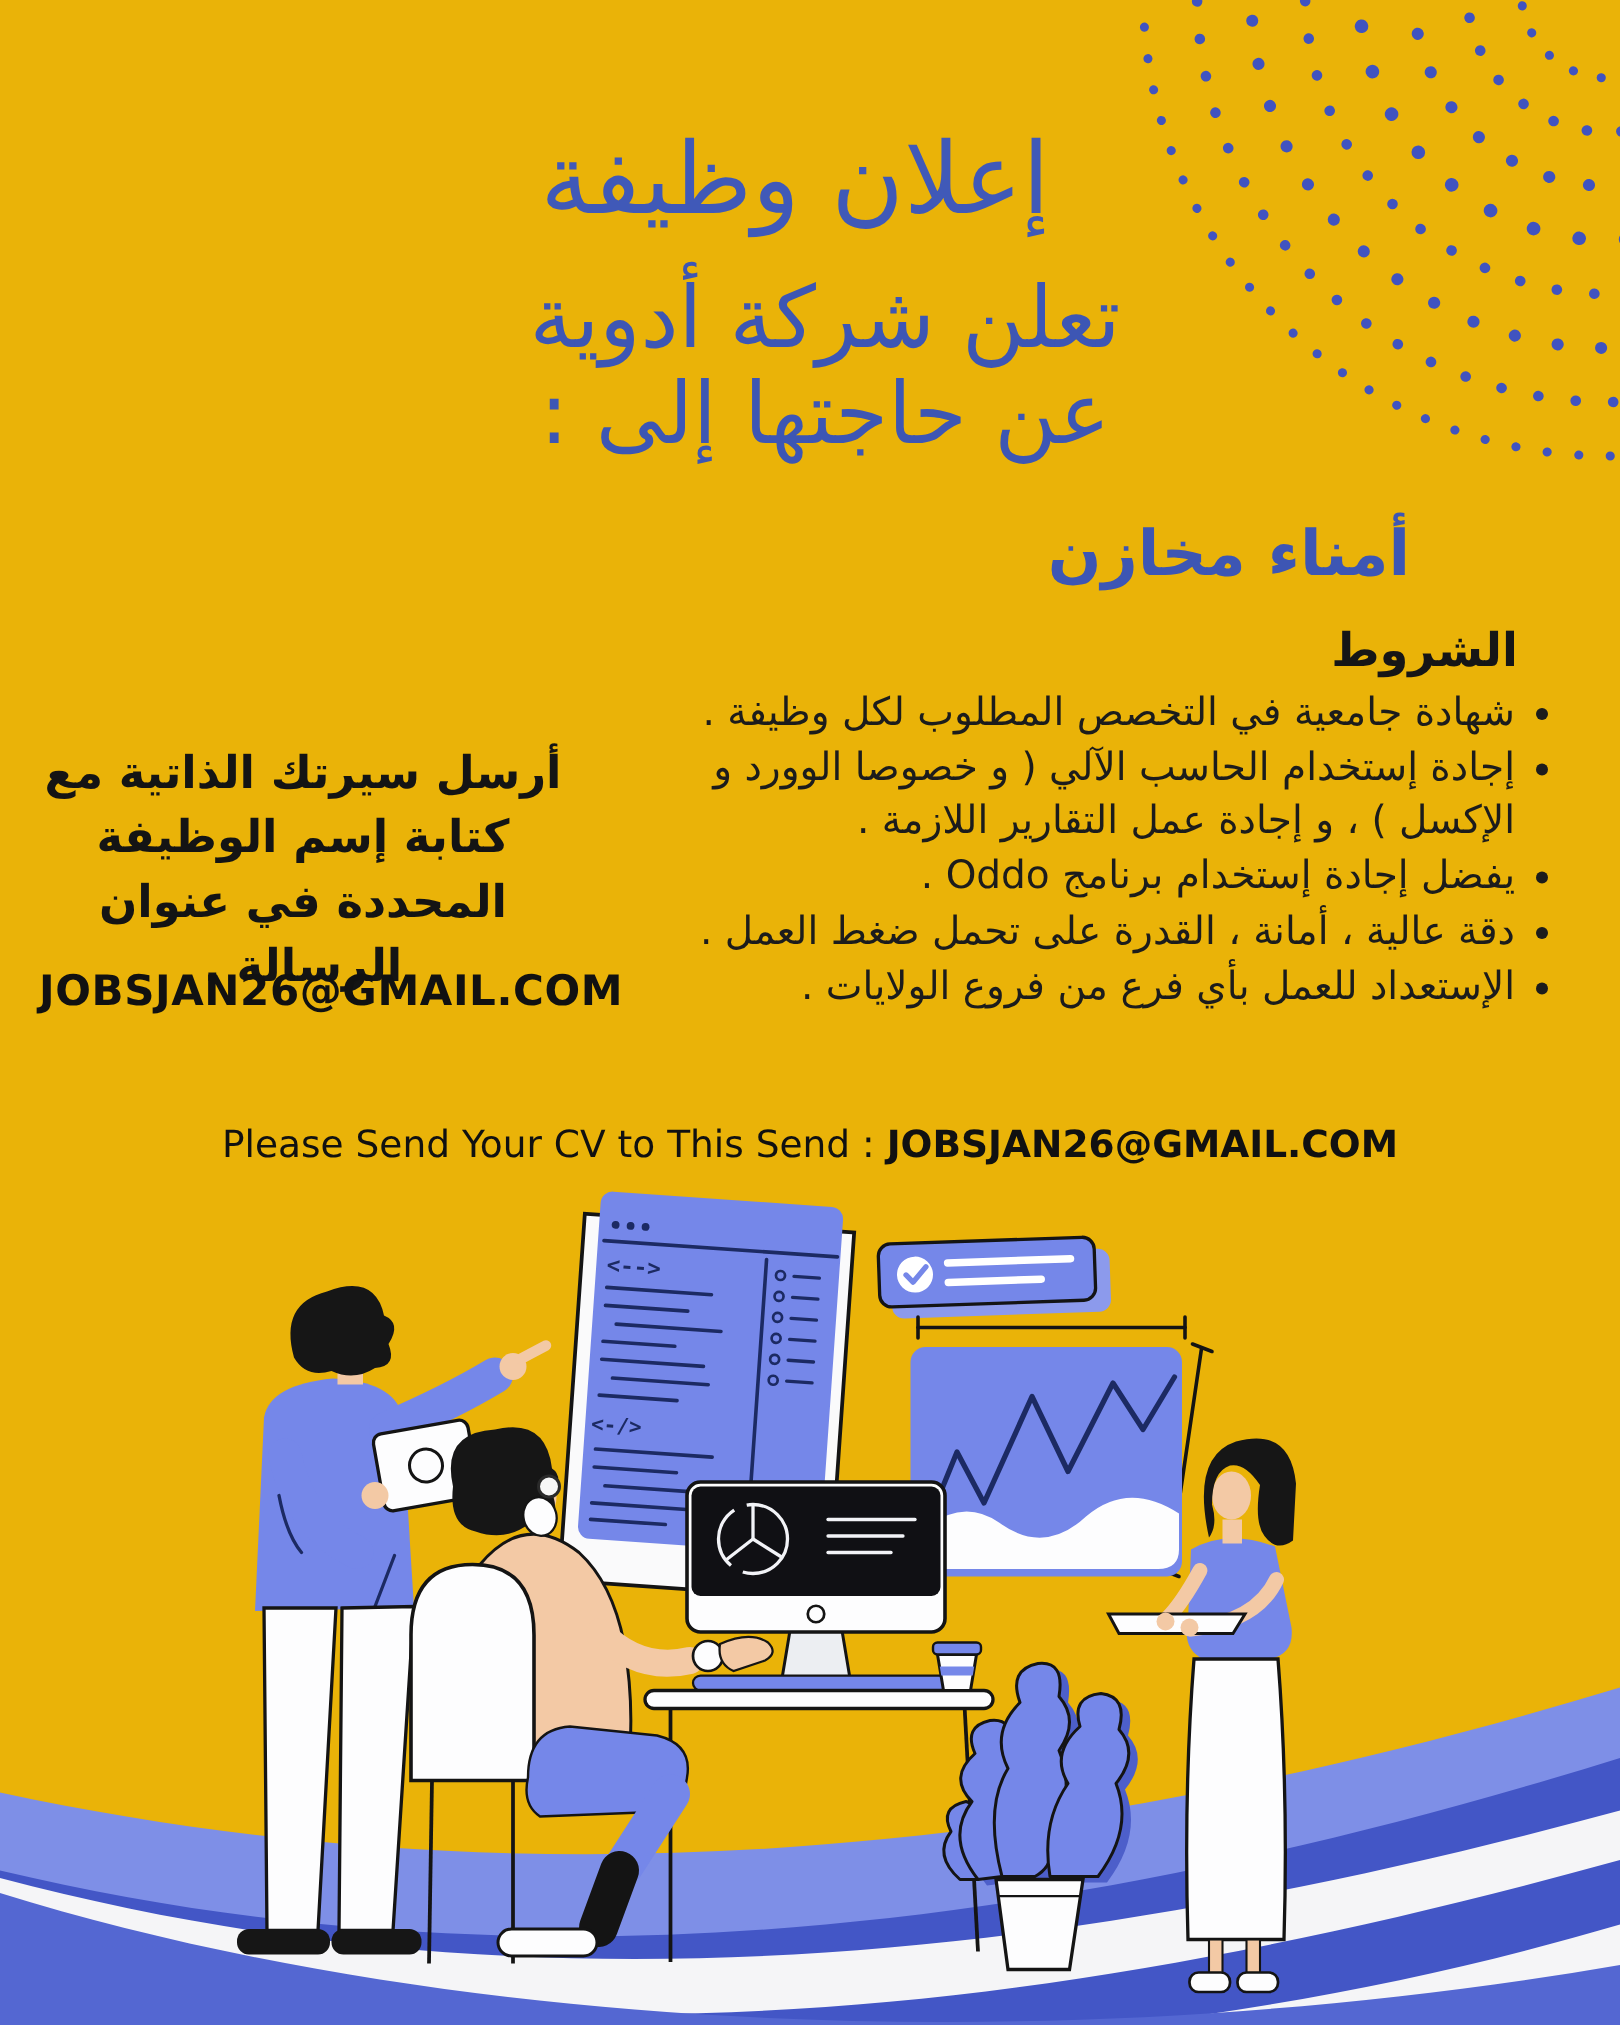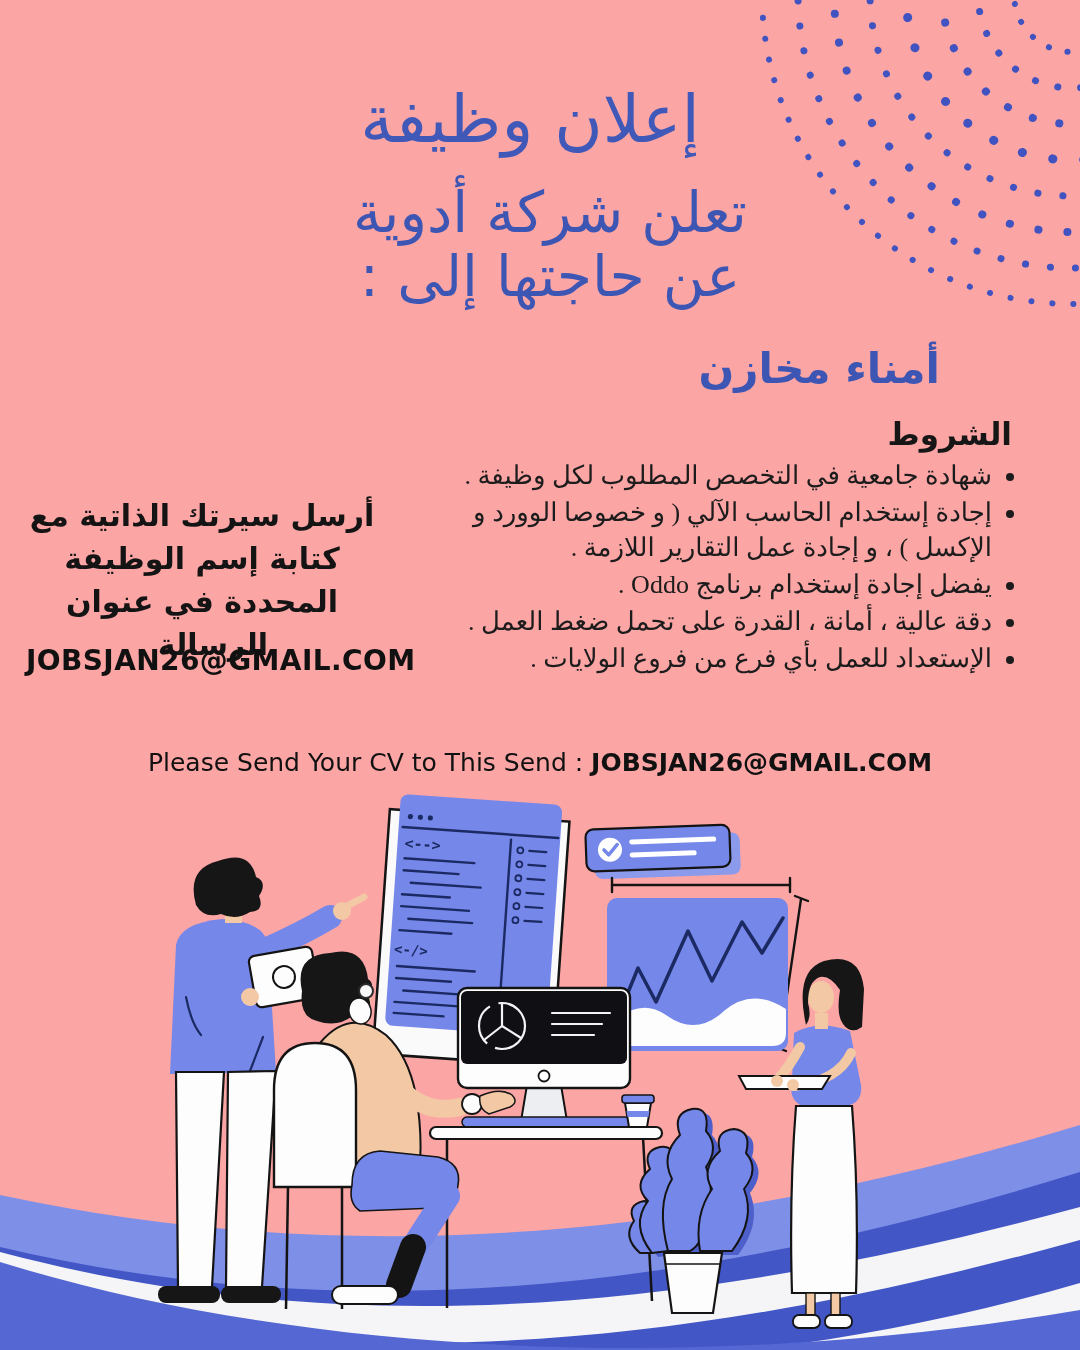--- a/index.html
+++ b/index.html
@@ -1,18 +1,18 @@
 <!DOCTYPE html>
 <html lang="ar"><head>
 <meta charset="utf-8">
 <style>
   html,body{margin:0;padding:0;background:#d8d8da;}
   .poster{
     position:relative;width:1080px;height:1350px;overflow:hidden;
-    background:#fca5a5;
+    background:#eab308;
     font-family:"DejaVu Sans", sans-serif;
   }
   .abs{position:absolute;}
   
   .title1{
     top:84px;left:160px;width:740px;text-align:center;
     font-size:66px;font-weight:400;color:#4059b8;direction:rtl;line-height:1.1;
   }
   .title2{
     top:180px;left:140px;width:820px;text-align:center;
@@ -22,22 +22,22 @@
   .jobs{
     top:344px;left:0;right:0;display:flex;direction:rtl;
     justify-content:space-between;padding:0 140px 0 95px;
     font-size:42px;font-weight:700;color:#3d56b4;
   }
   
   .cond-head{
     top:416px;right:68px;font-size:31px;font-weight:700;color:#161616;direction:rtl;
   }
   .cond-list{
-    top:458px;right:62px;width:610px;direction:rtl;text-align:right;
-    font-size:26px;line-height:35px;color:#1c1c1c;font-family:Liberation Serif, serif;
+    top:458px;right:44px;width:610px;direction:rtl;text-align:right;
+    font-size:26px;line-height:35px;color:#1c1c1c;
   }
   .cond-list ul{margin:0;padding:0 26px 0 0;list-style:disc;}
   .cond-list li{margin-bottom:2px;}
   
   .note{
     top:494px;left:12px;width:380px;direction:rtl;text-align:center;
     font-size:30px;font-weight:700;color:#141414;line-height:43px;
   }
   .note-email{
     top:644px;left:26px;font-size:28px;font-weight:700;color:#111;letter-spacing:.4px;

